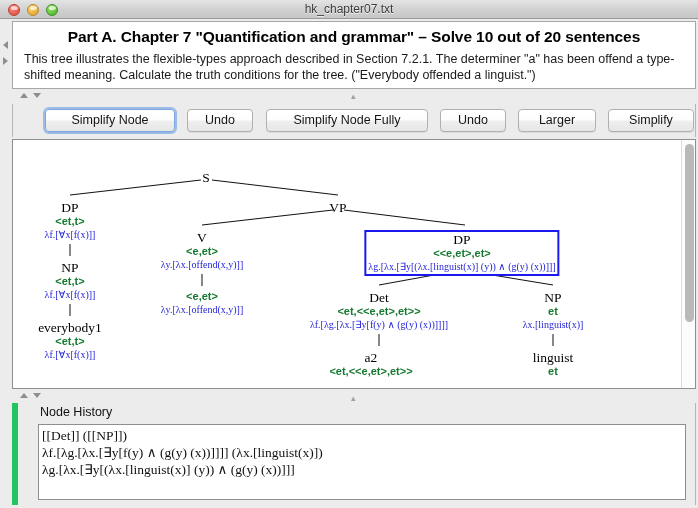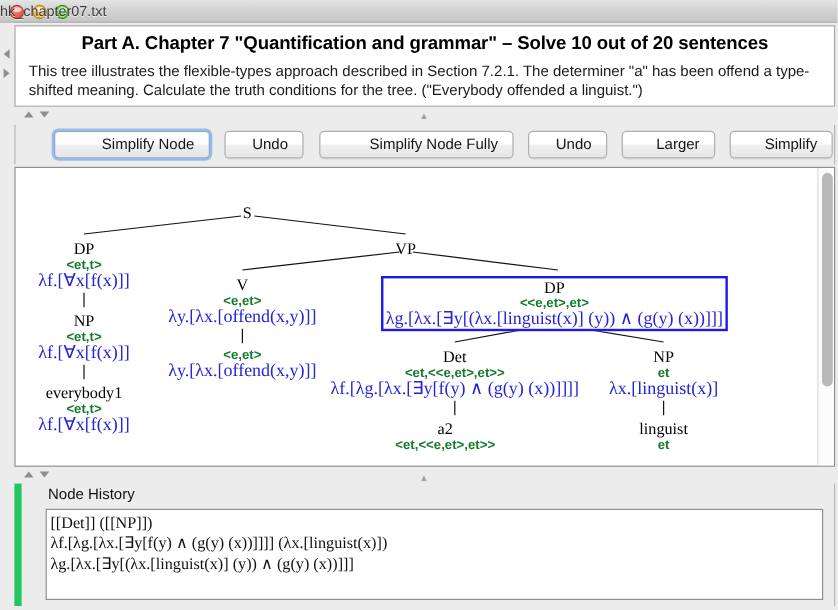--- a/index.html
+++ b/index.html
@@ -41,21 +41,21 @@
     left: 2px; top: 1px;
     width: 7px; height: 4px;
     border-radius: 50%;
     background: rgba(255,255,255,.65);
   }
   .title-text {
     position: absolute;
     left: 0; top: 0;
     width: 698px; height: 19px;
     line-height: 19px;
-    text-align: left;
+    text-align: center;
     font-size: 12px;
     color: #3b3b3b;
     text-shadow: 0 1px 0 rgba(255,255,255,.75);
   }
 
   
   .content {
     position: absolute;
     left: 0; top: 19px;
     width: 698px; height: 489px;
@@ -132,21 +132,21 @@
     box-sizing: border-box;
   }
   .btn {
     position: absolute;
     top: 5px;
     height: 23px;
     line-height: 21px;
     padding: 0 12px;
     font-size: 12.5px;
     color: #151515;
-    text-align: right;
+    text-align: center;
     background: linear-gradient(to bottom, #ffffff 0%, #fdfdfd 48%, #efefef 52%, #e6e6e6 100%);
     border: 1px solid #b0b0b0;
     border-radius: 4px;
     box-sizing: border-box;
     white-space: nowrap;
     box-shadow: 0 1px 0 rgba(0,0,0,.07);
   }
   .btn.focused {
     border-color: #7fa9de;
     box-shadow: 0 0 0 2px rgba(90,150,225,.55), 0 1px 0 rgba(0,0,0,.07);
@@ -184,21 +184,21 @@
   .node .ty {
     display: block;
     font-size: 11px;
     color: #157a2f;
     font-weight: bold;
     line-height: 12px;
     font-family: "Liberation Sans", sans-serif;
   }
   .node .den {
     display: block;
-    font-size: 15px;
+    font-size: 10px;
     color: #2323d8;
     line-height: 15px;
   }
   .node.selected {
     border: 2px solid #1a1aee;
     background: #fff;
     padding: 0 2px;
     box-sizing: border-box;
   }
   svg.edges {

